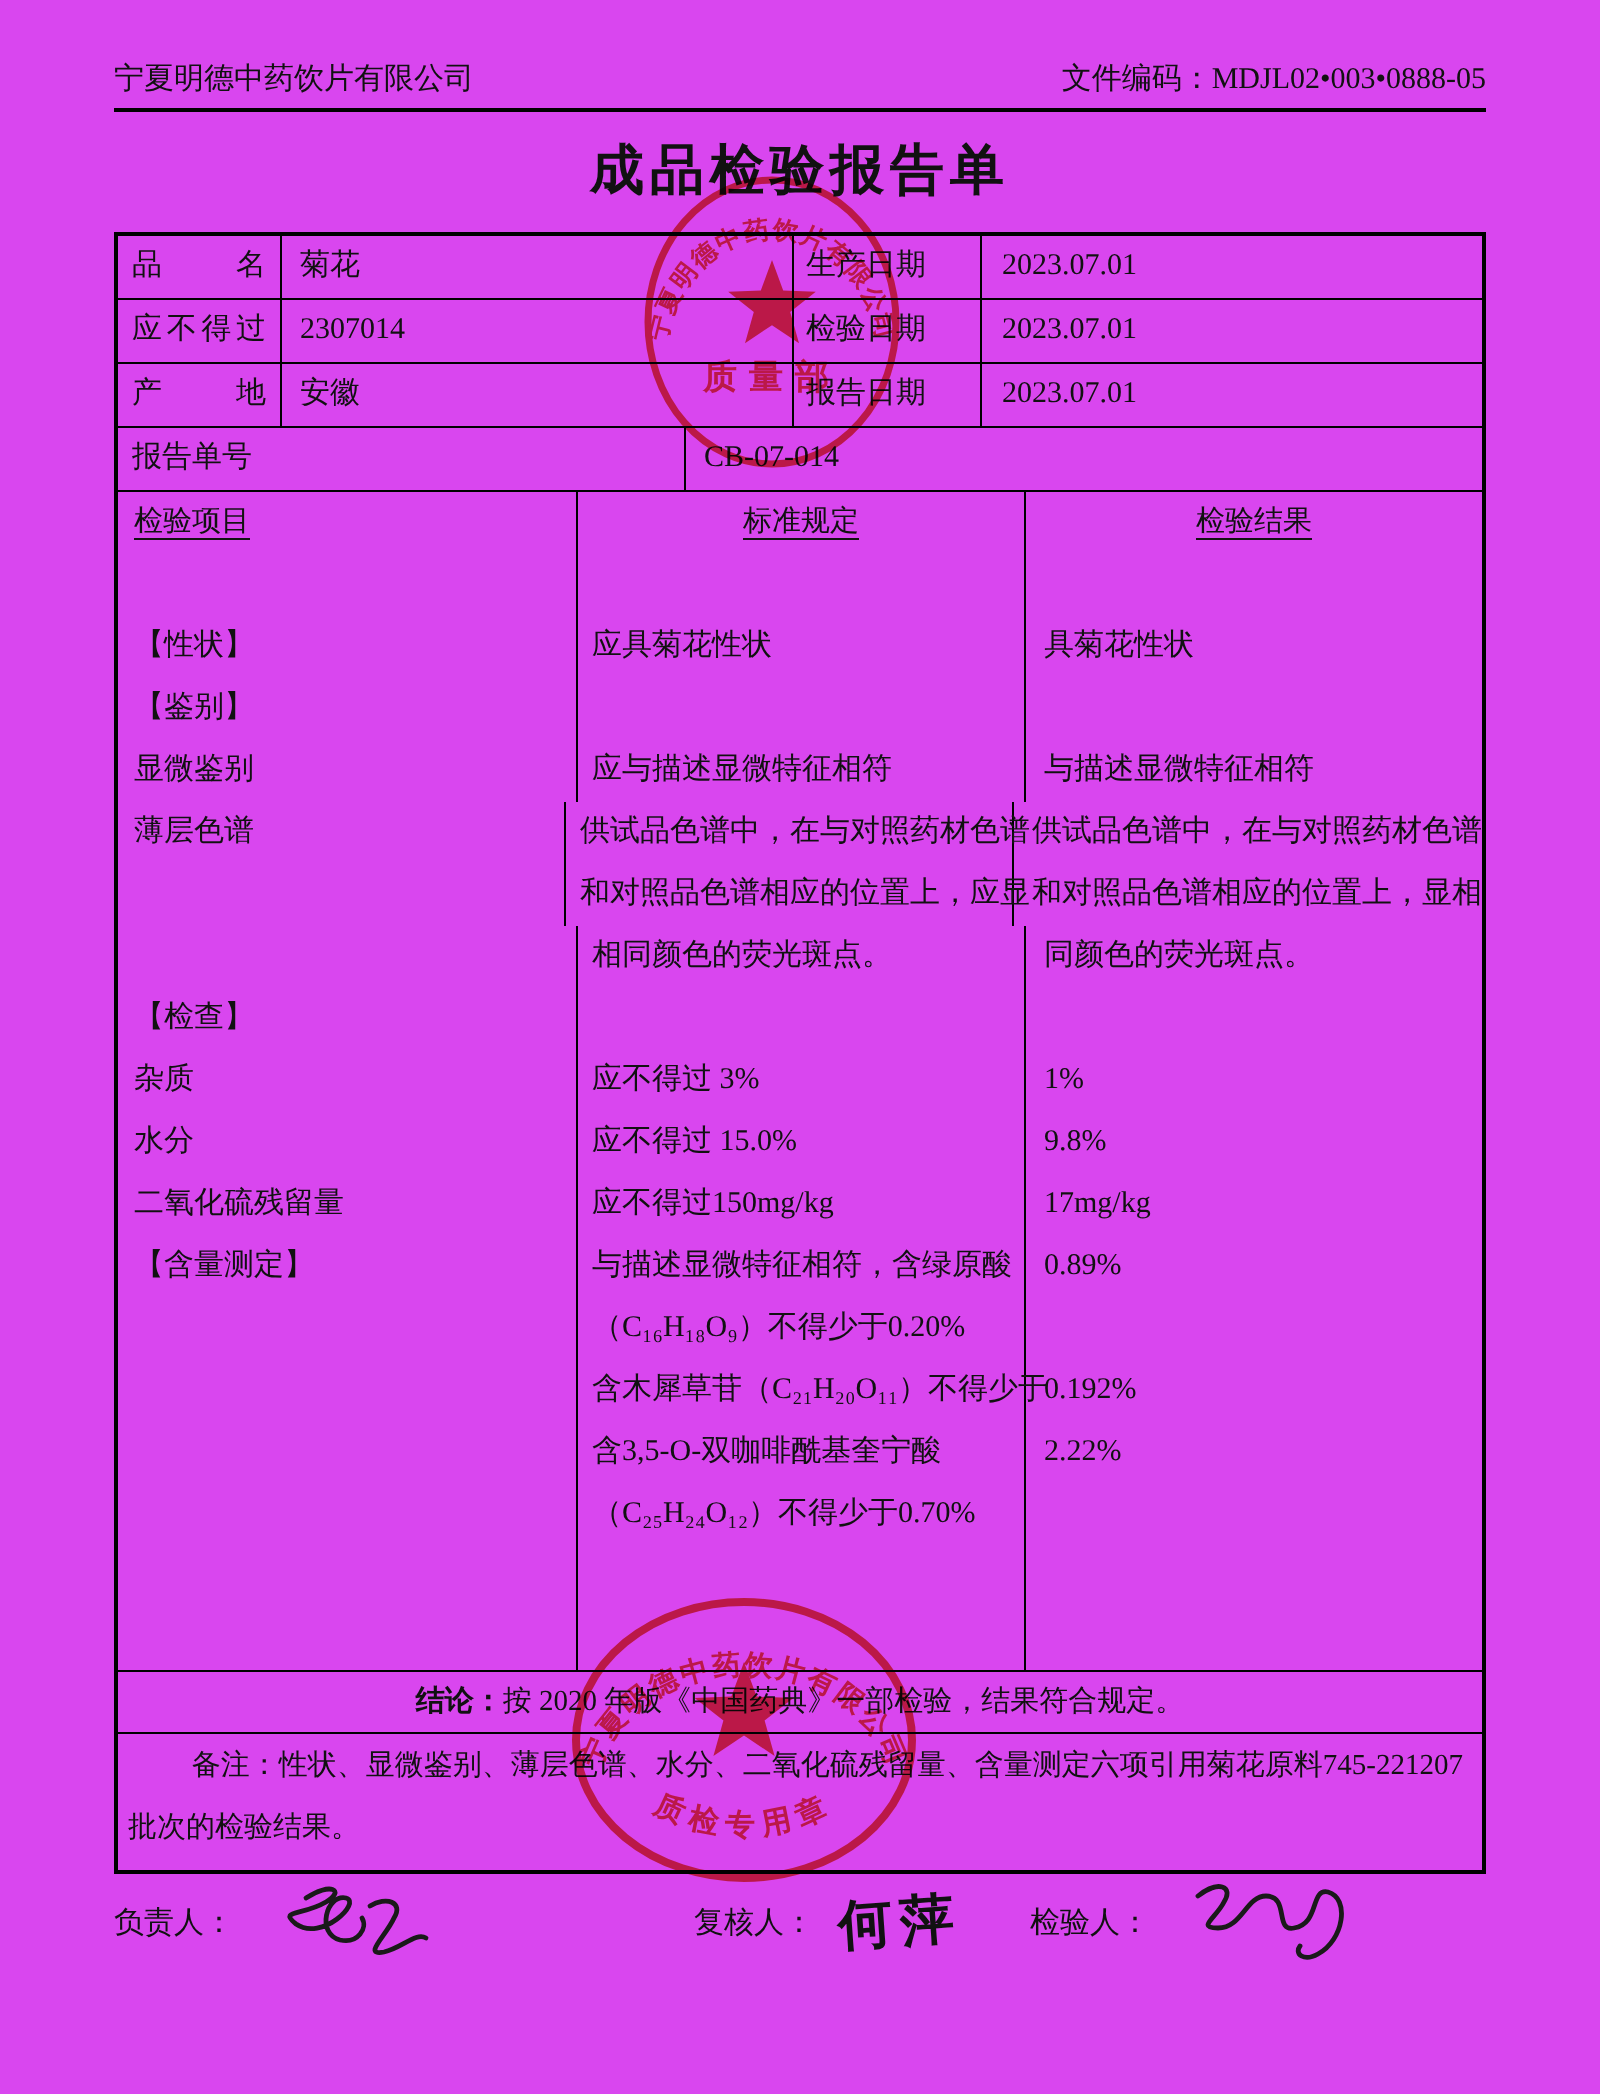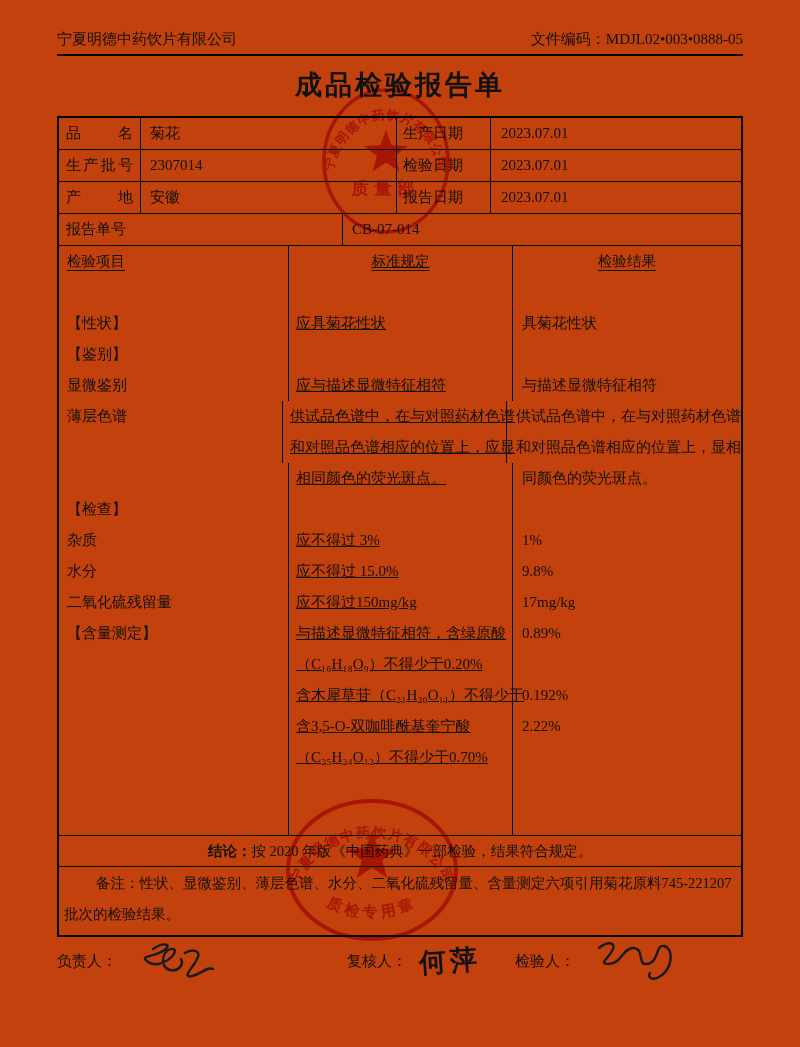--- a/index.html
+++ b/index.html
@@ -1,17 +1,17 @@
 <!DOCTYPE html>
 <html lang="zh"><head>
 <meta charset="utf-8">
 <style>
   html,body{margin:0;padding:0;background:#ffffff;}
   .page{
-    position:relative;width:800px;height:1047px;background:#c2410c;overflow:hidden;
+    position:relative;width:800px;height:1047px;background:#d946ef;overflow:hidden;
     font-family:"Liberation Serif","DejaVu Serif",serif;color:#111;
   }
   .content{width:686px;margin-left:57px;}
   
   .hdr-row{display:flex;justify-content:space-between;align-items:flex-end;
     padding-top:30px;padding-bottom:5px;border-bottom:2px solid #000;font-size:15px;}
   .doc-title{text-align:center;font-size:27px;font-weight:bold;letter-spacing:3px;margin:11px 0 13px 0;}
   
   .doc-table{border:2px solid #000;}
   .irow{display:flex;height:31px;line-height:31px;border-bottom:1px solid #000;font-size:15px;}
@@ -20,21 +20,21 @@
   .jlabel{text-align:justify;text-align-last:justify;}
   .iv{width:256px;border-right:1px solid #000;padding-left:9px;}
   .il2{width:94px;border-right:1px solid #000;padding-left:6px;}
   .iv2{flex:1;padding-left:10px;}
   .r4l{width:284px;border-right:1px solid #000;padding:0 7px;box-sizing:border-box;}
   .r4v{flex:1;padding-left:9px;}
   
   .trow{display:flex;height:31px;line-height:31px;font-size:15px;}
   .tcell{box-sizing:border-box;white-space:nowrap;overflow:visible;}
   .c1{width:230px;border-right:1px solid #000;padding-left:8px;}
-  .c2{width:224px;border-right:1px solid #000;padding-left:7px;text-decoration:underline;}
+  .c2{width:224px;border-right:1px solid #000;padding-left:7px;}
   .c3{flex:1;padding-left:9px;}
   .thead{font-size:14.5px;}
   .thead span{text-decoration:underline;text-underline-offset:4px;}
   .thead .c2,.thead .c3{text-align:center;padding-left:0;}
   
   .concl{border-top:1px solid #000;border-bottom:1px solid #000;height:30px;line-height:30px;
     text-align:center;font-size:14.5px;}
   .concl .lbl{font-weight:bold;}
   .remark{min-height:64px;padding:1px 5px 3px 5px;line-height:31px;font-size:14.5px;text-indent:2.2em;}
   
@@ -62,21 +62,21 @@
 
     <div class="doc-table">
       <div>
           <div class="irow">
             <div class="icell il jlabel">品名</div>
             <div class="icell iv">菊花</div>
             <div class="icell il2">生产日期</div>
             <div class="icell iv2">2023.07.01</div>
           </div>
           <div class="irow">
-            <div class="icell il jlabel">生产批号</div>
+            <div class="icell il jlabel">应不得过</div>
             <div class="icell iv">2307014</div>
             <div class="icell il2">检验日期</div>
             <div class="icell iv2">2023.07.01</div>
           </div>
           <div class="irow">
             <div class="icell il jlabel">产地</div>
             <div class="icell iv">安徽</div>
             <div class="icell il2">报告日期</div>
             <div class="icell iv2">2023.07.01</div>
           </div>

